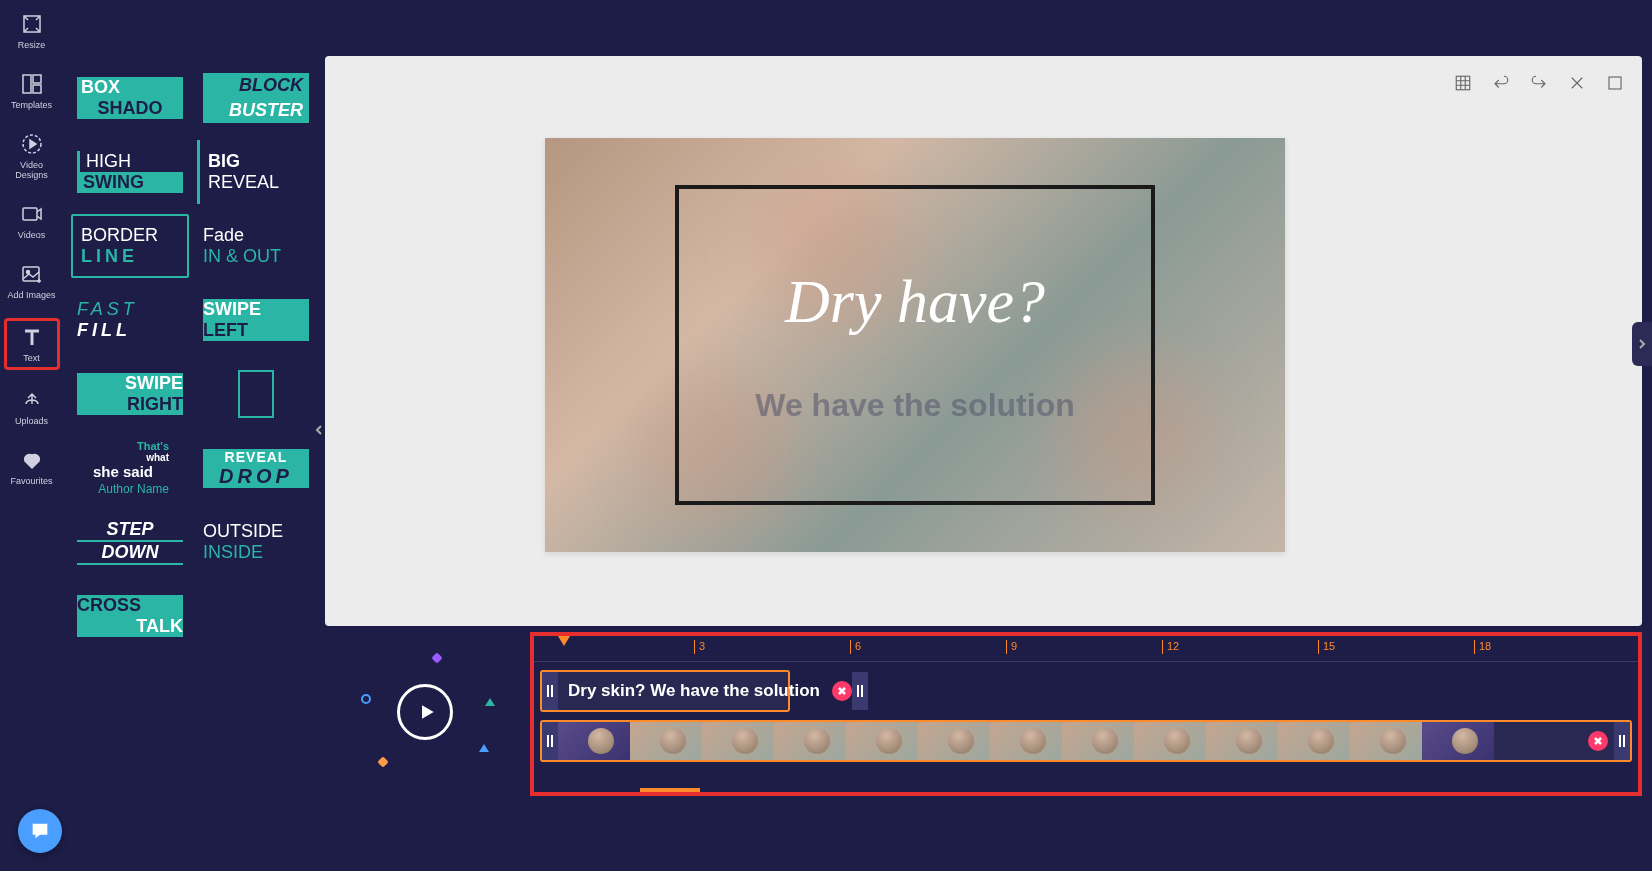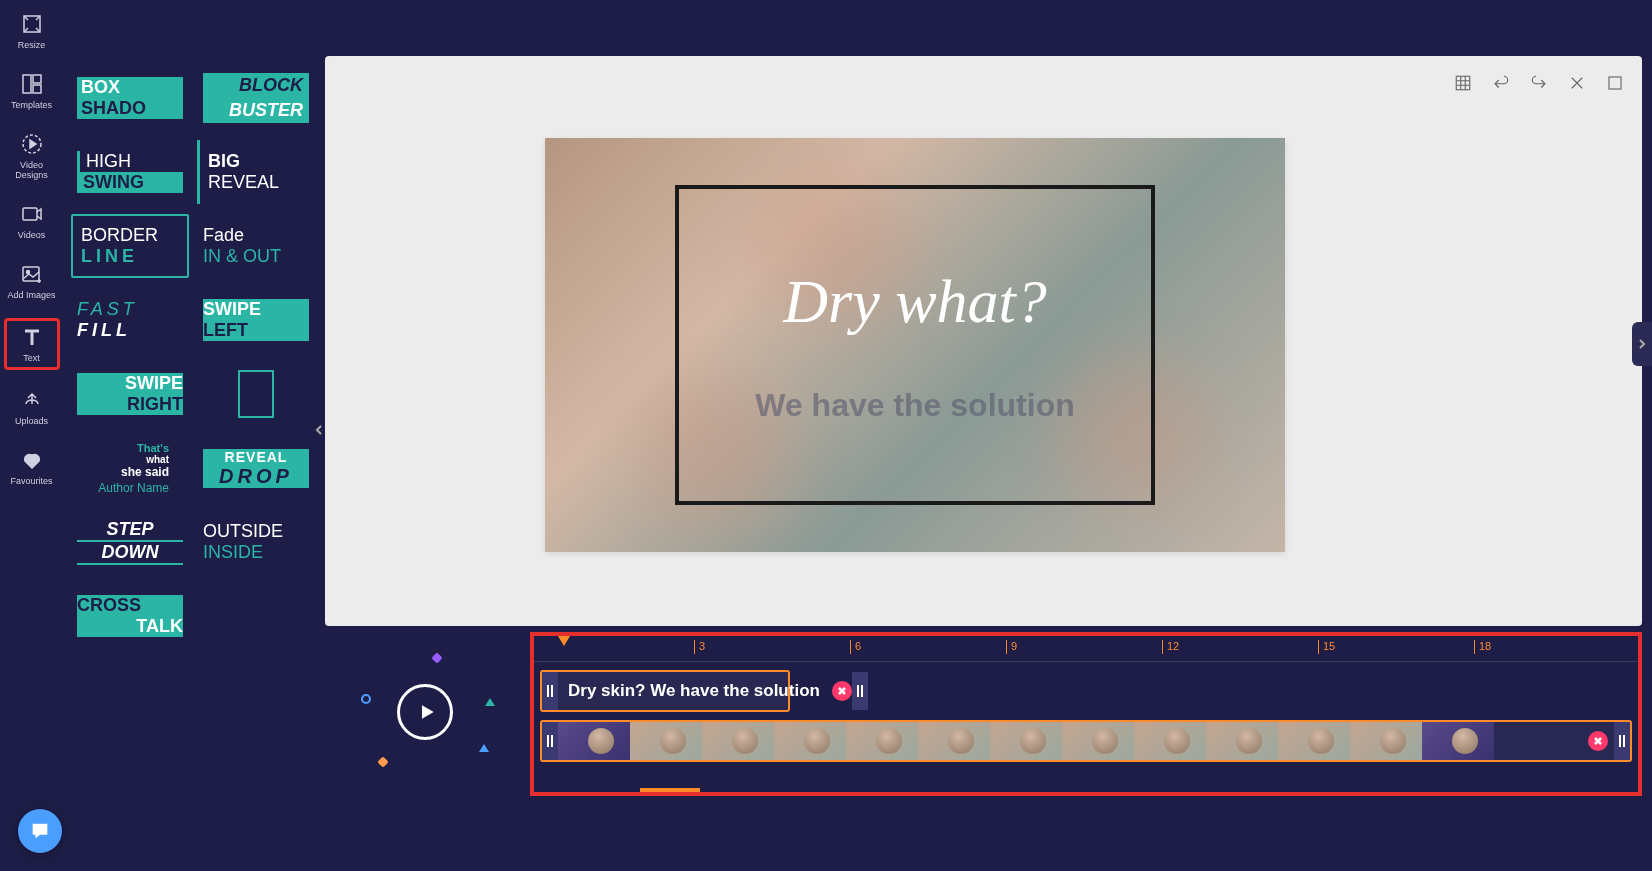--- a/index.html
+++ b/index.html
@@ -13,21 +13,21 @@
 .sidebar-icon svg { width: 24px; height: 24px; fill: none; stroke: #d0d0e0; stroke-width: 1.5; }
 .sidebar-label { font-size: 9px; color: #d0d0e0; text-align: center; }
 
 
 .text-panel { position: absolute; left: 63px; top: 56px; width: 260px; height: 605px; background: #1d1d47; padding: 10px 8px; display: grid; grid-template-columns: 1fr 1fr; gap: 10px 8px; align-content: start; overflow: hidden; }
 .style-card { background: #1d1d47; height: 64px; display: flex; flex-direction: column; justify-content: center; padding: 4px 6px; cursor: pointer; position: relative; }
 .style-line1 { font-size: 18px; font-weight: 700; color: #fff; }
 .style-line2 { font-size: 18px; font-weight: 800; color: #fff; }
 
 #s0 .style-line1 { background: #2ab5a5; color: #fff; padding: 0 4px; font-weight: 700; }
-#s0 .style-line2 { background: #2ab5a5; color: #1d1d47; padding: 0 4px; font-weight: 900; }
+#s0 .style-line2 { background: #2ab5a5; color: #1d1d47; padding: 0 4px; font-weight: 900; text-align: center; }
 #s1 .style-line1 { background: #2ab5a5; color: #1d1d47; padding: 2px 6px; font-style: italic; font-weight: 900; text-align: right; }
 #s1 .style-line2 { background: #2ab5a5; color: #fff; padding: 2px 6px; font-style: italic; font-weight: 900; text-align: right; }
 #s2 .style-line1 { background: #2ab5a5; color: #fff; padding: 0 4px; font-weight: 700; }
 #s2 .style-line2 { background: #2ab5a5; color: #1d1d47; padding: 0 4px; font-weight: 700; }
 #s3 .style-line1 { color: #fff; font-weight: 300; border-left: 3px solid #2ab5a5; padding-left: 6px; }
 #s3 .style-line2 { background: #2ab5a5; color: #1d1d47; padding: 0 6px; font-weight: 900; }
 #s4 { border-left: 3px solid #2ab5a5; padding-left: 8px; }
 #s4 .style-line1 { color: #fff; font-weight: 800; }
 #s4 .style-line2 { color: #fff; font-weight: 400; }
 #s5 { border: 2px solid #2ab5a5; border-radius: 2px; padding: 2px 8px; }
@@ -38,21 +38,21 @@
 #s7 .style-line1 { color: #2ab5a5; font-style: italic; letter-spacing: 4px; font-weight: 400; }
 #s7 .style-line2 { color: #fff; font-style: italic; font-weight: 900; letter-spacing: 4px; }
 #s8 .style-line1 { background: #2ab5a5; color: #fff; font-weight: 700; }
 #s8 .style-line2 { background: #2ab5a5; color: #1d1d47; font-weight: 900; }
 #s9 .style-line1 { background: #2ab5a5; color: #fff; font-weight: 700; text-align: right; }
 #s9 .style-line2 { background: #2ab5a5; color: #1d1d47; font-weight: 900; text-align: right; }
 #s10 { border: 2px solid #2ab5a5; width: 36px; height: 56px; margin: 4px auto; }
 #s11 { text-align: right; padding-right: 20px; }
 #s11 .q1 { color: #2ab5a5; font-size: 11px; font-weight: 700; }
 #s11 .q2 { color: #fff; font-size: 10px; font-weight: 700; }
-#s11 .q3 { color: #fff; font-size: 12px; font-weight: 700; }
+#s11 .q3 { color: #fff; font-size: 15px; font-weight: 700; text-align: center; }
 #s11 .q4 { font-size: 12px; color: #2ab5a5; margin-top: 2px; }
 #s12 .style-line1 { background: #2ab5a5; color: #fff; font-weight: 800; text-align: center; letter-spacing: 1px; font-size: 14px; }
 #s12 .style-line2 { background: #2ab5a5; color: #1d1d47; font-weight: 900; letter-spacing: 4px; text-align: center; font-style: italic; font-size: 20px; }
 #s13 .style-line1 { color: #fff; font-weight: 700; font-style: italic; text-align: center; }
 #s13 .style-line2 { color: #fff; font-weight: 800; font-style: italic; text-align: center; border-top: 2px solid #2ab5a5; border-bottom: 2px solid #2ab5a5; }
 #s14 .style-line1 { color: #fff; font-weight: 400; }
 #s14 .style-line2 { color: #2ab5a5; font-weight: 400; }
 #s15 .style-line1 { background: #2ab5a5; color: #1d1d47; font-weight: 800; }
 #s15 .style-line2 { background: #2ab5a5; color: #fff; font-weight: 800; text-align: right; }
 
@@ -273,21 +273,21 @@
       </svg>
     <svg viewBox="0 0 24 24">
         <rect x="4" y="4" width="16" height="16"></rect>
       </svg>
   </div>
   <div class="canvas-video">
     <div class="video-bg-shape" style="top:20px;left:200px"></div>
     <div class="video-bg-shape" style="bottom:10px;left:80px"></div>
     <div class="video-bg-shape" style="bottom:30px;right:60px"></div>
     <div class="text-frame">
-      <div class="canvas-title">Dry what?</div>
+      <div class="canvas-title">Dry have?</div>
       <div class="canvas-subtitle">We have the solution</div>
     </div>
   </div>
 </div>
 
 <div class="expand-right">
   <svg viewBox="0 0 10 10">
       <path d="M3 1 L7 5 L3 9"></path>
     </svg>
 </div>

